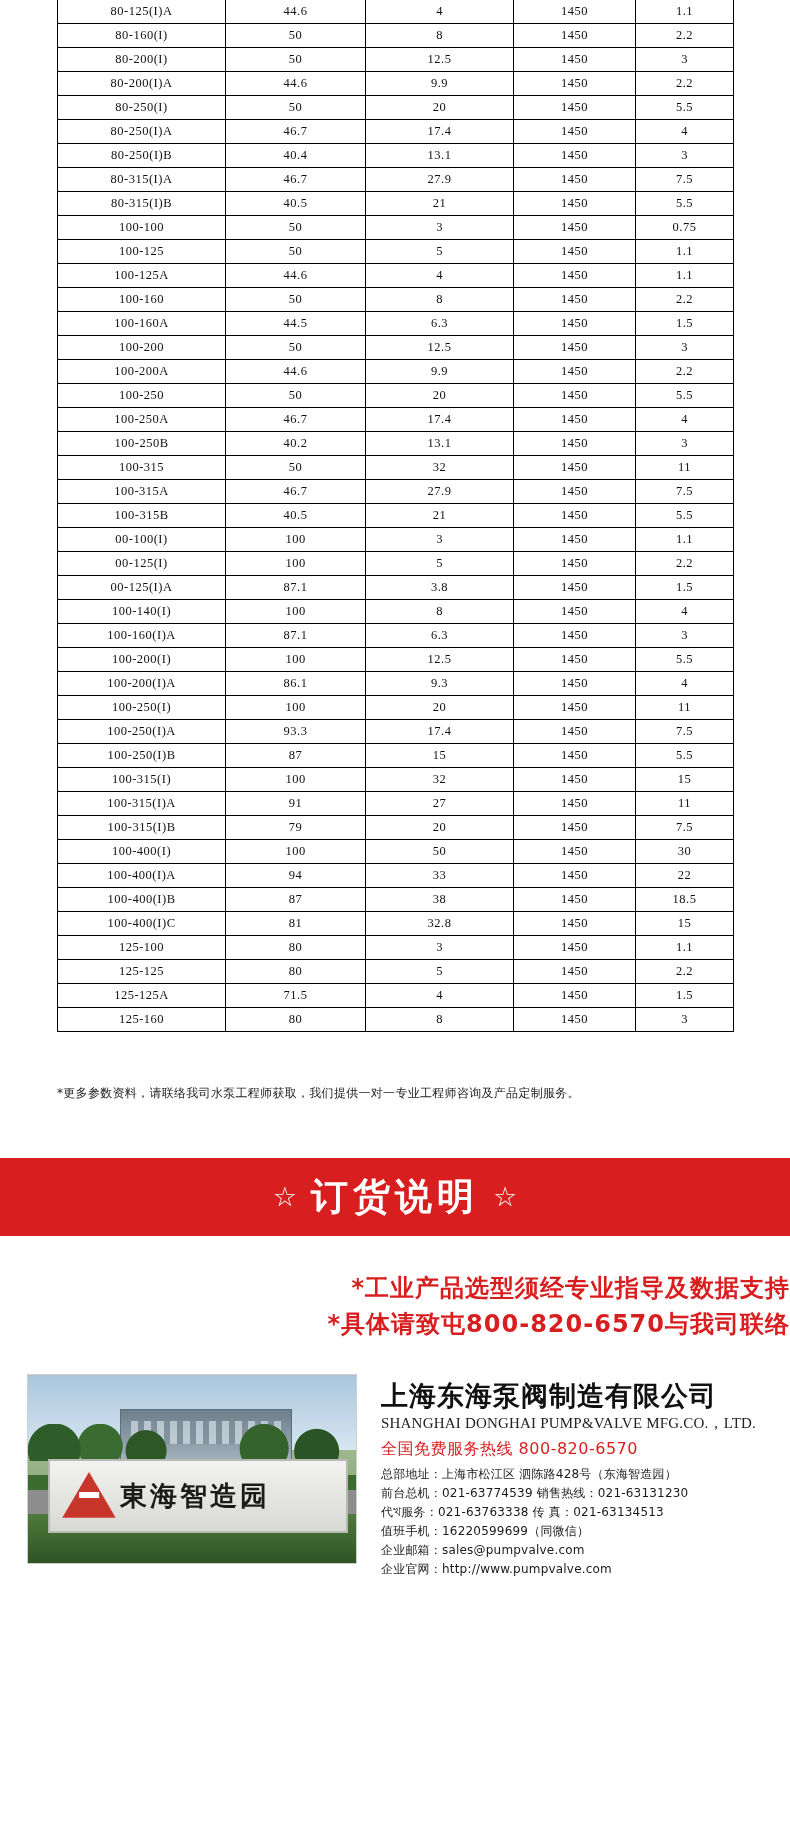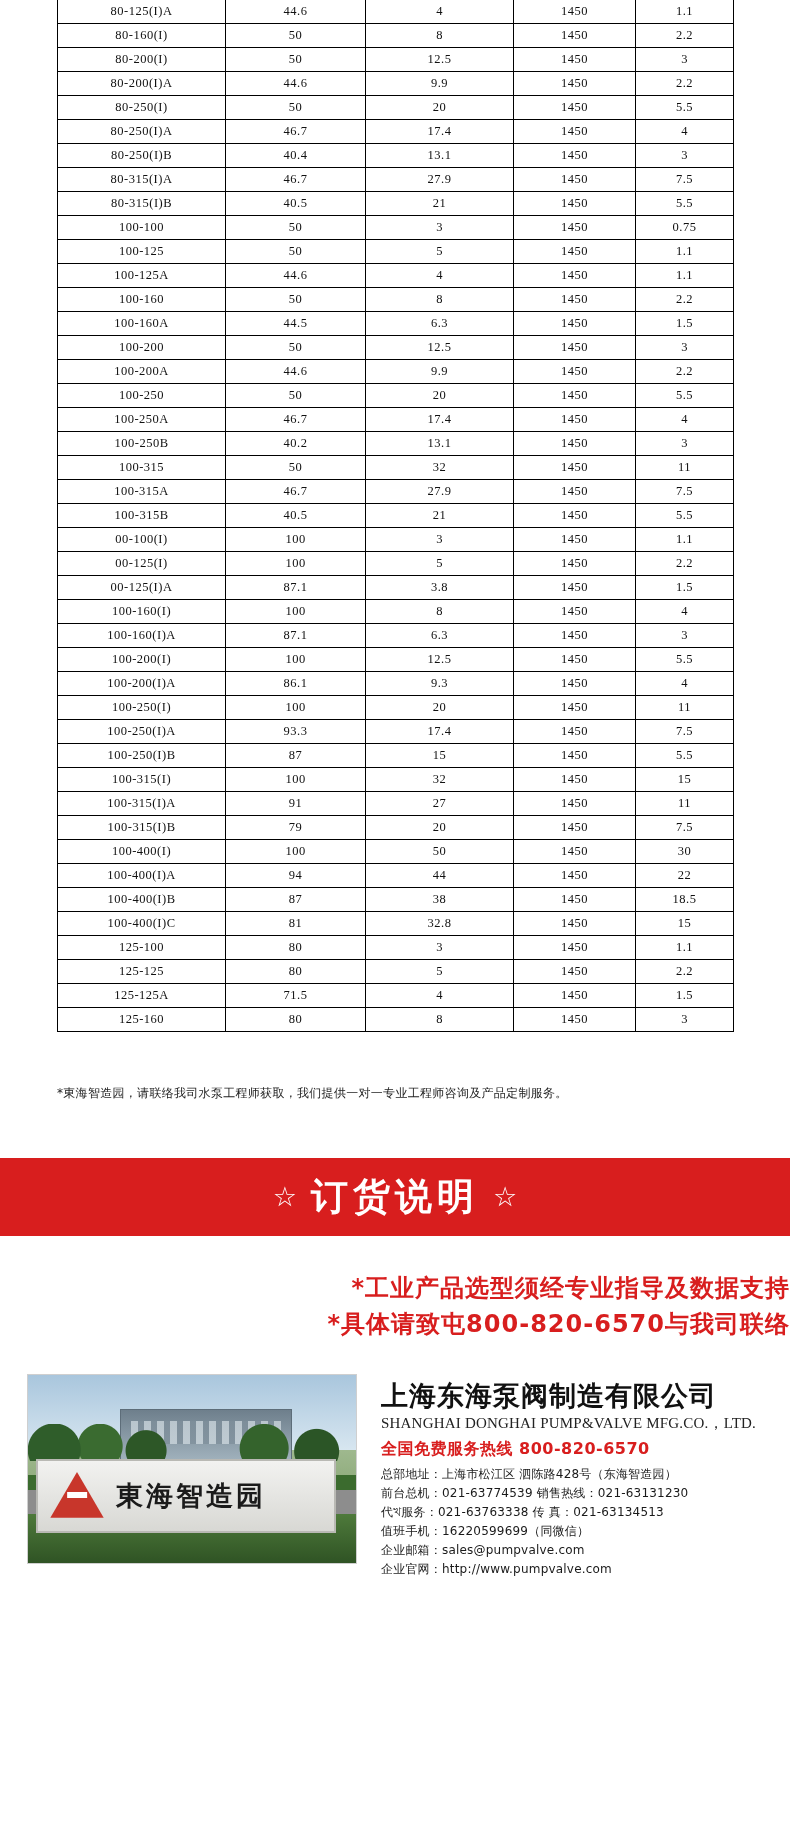--- a/index.html
+++ b/index.html
@@ -143,25 +143,25 @@
   .photo .grass {
     position: absolute; left:0; bottom:0; width:100%; height: 26%;
     background: linear-gradient(#4e7a3b, #2f5324);
   }
   .photo .hedge {
     position: absolute; left:0; bottom: 39%; width:100%; height: 8%;
     background: #3b6b2e;
   }
   .photo .sign {
     position: absolute;
-    left: 8px; bottom: 30px;
+    left: 20px; bottom: 30px;
     width: 300px; height: 74px;
     background: linear-gradient(#f2f2f0, #d8d8d4);
     border: 2px solid #b9b9b4;
-    display: flex; align-items: center; gap: 10px;
+    display: flex; align-items: center; gap: 2px;
     padding-left: 10px;
     box-sizing: border-box;
   }
   .photo .sign .logo {
     width: 58px; height: 52px; flex: none;
     background: #c8362b;
     clip-path: polygon(50% 4%, 96% 92%, 4% 92%);
     position: relative;
   }
   .photo .sign .logo:after {
@@ -194,21 +194,21 @@
   .company .en-name {
     font-size: 15px;
     color: #222;
     letter-spacing: 0.2px;
     font-family: Liberation Serif, serif;
     margin-top: 2px;
     margin-bottom: 6px;
   }
   .company .hotline {
     color: #d81e1e;
-    font-weight: bold;
+    font-weight: normal;
     font-size: 16px;
     font-family: "DejaVu Sans", sans-serif;
     margin-bottom: 5px;
     letter-spacing: 0.5px;
   }
   .company .line {
     font-size: 12px;
     color: #1a1a1a;
     line-height: 19px;
     font-family: "DejaVu Sans", sans-serif;
@@ -399,21 +399,21 @@
             <td>2.2</td>
           </tr>
           <tr>
             <td>00-125(I)A</td>
             <td>87.1</td>
             <td>3.8</td>
             <td>1450</td>
             <td>1.5</td>
           </tr>
           <tr>
-            <td>100-160(I)</td>
+            <td>100-140(I)</td>
             <td>100</td>
             <td>8</td>
             <td>1450</td>
             <td>4</td>
           </tr>
           <tr>
             <td>100-160(I)A</td>
             <td>87.1</td>
             <td>6.3</td>
             <td>1450</td>
@@ -478,21 +478,21 @@
           <tr>
             <td>100-400(I)</td>
             <td>100</td>
             <td>50</td>
             <td>1450</td>
             <td>30</td>
           </tr>
           <tr>
             <td>100-400(I)A</td>
             <td>94</td>
-            <td>44</td>
+            <td>33</td>
             <td>1450</td>
             <td>22</td>
           </tr>
           <tr>
             <td>100-400(I)B</td>
             <td>87</td>
             <td>38</td>
             <td>1450</td>
             <td>18.5</td>
           </tr>
@@ -528,21 +528,21 @@
             <td>125-160</td>
             <td>80</td>
             <td>8</td>
             <td>1450</td>
             <td>3</td>
           </tr>
         </tbody>
     </table>
   </div>
 
-  <div class="note">*東海智造园，请联络我司水泵工程师获取，我们提供一对一专业工程师咨询及产品定制服务。</div>
+  <div class="note">*更多参数资料，请联络我司水泵工程师获取，我们提供一对一专业工程师咨询及产品定制服务。</div>
 
   <div class="banner-spacer"></div>
 
   <div class="banner">
     <span class="star">☆</span>
     <span class="banner-title">订货说明</span>
     <span class="star">☆</span>
   </div>
 
   <div class="order-notes">

